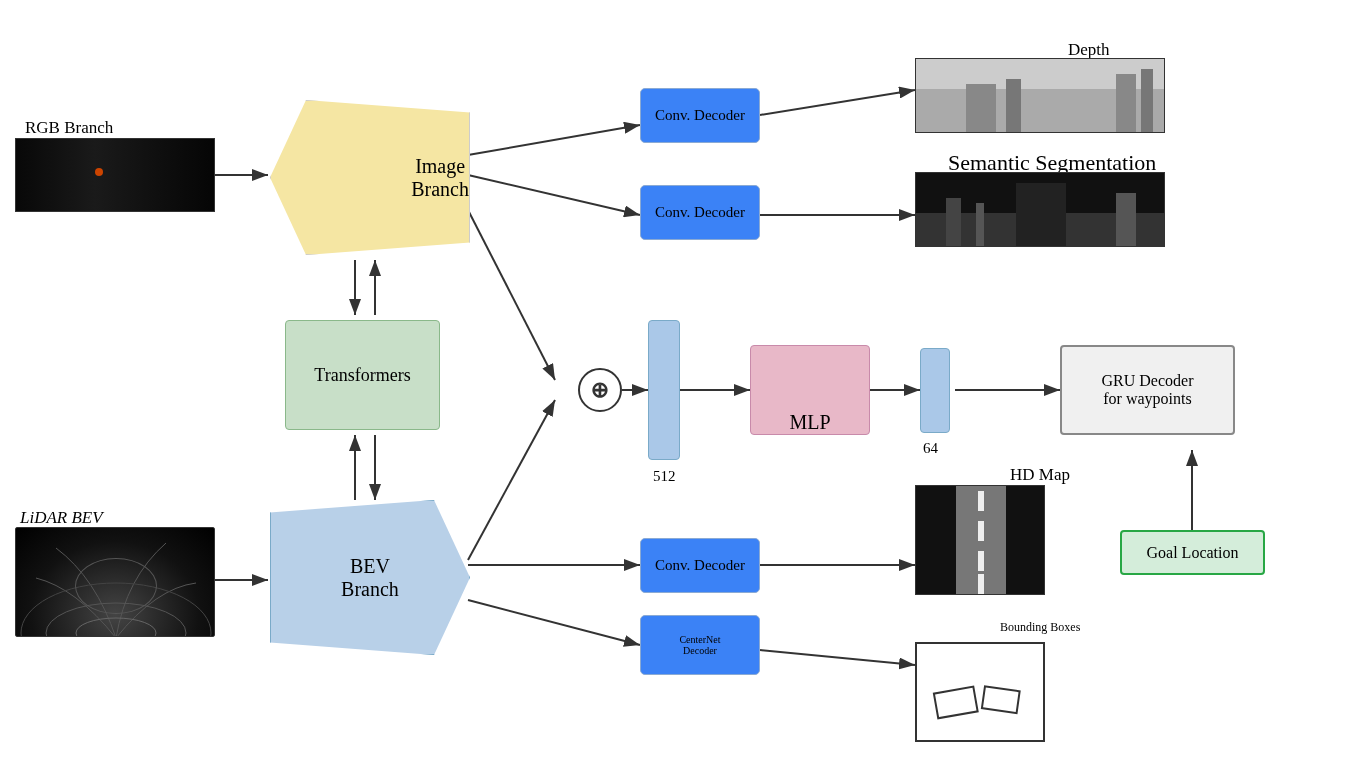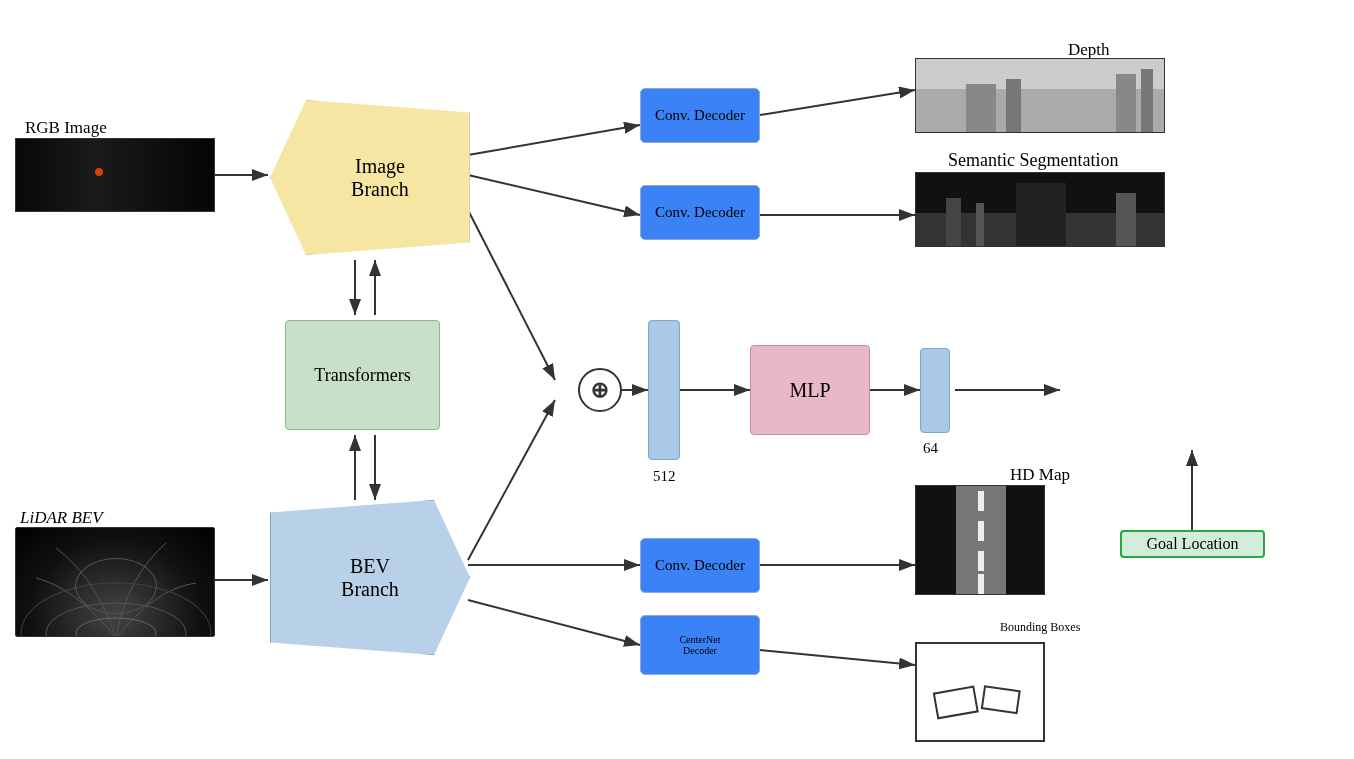--- a/index.html
+++ b/index.html
@@ -209,38 +209,38 @@
 
     <line x1="760" y1="565" x2="915" y2="565" stroke="#333" stroke-width="2" marker-end="url(#arrowhead)"></line>
 
     <line x1="760" y1="650" x2="915" y2="665" stroke="#333" stroke-width="2" marker-end="url(#arrowhead)"></line>
 
   </svg>
 
   <div class="img-placeholder img-rgb-content" style="left:15px; top:138px; width:200px; height:74px;">
   </div>
 
-  <div class="label-side" style="left:25px; top:118px; font-size:17px;">RGB Image</div>
+  <div class="label-side" style="left:25px; top:118px; font-size:17px;">RGB Branch</div>
 
   <div class="img-placeholder img-lidar" style="left:15px; top:527px; width:200px; height:110px; border-radius:2px;">
 
     <svg width="200" height="110" style="position:absolute;top:0;left:0;">
       <path d="M100,110 Q60,60 20,50" stroke="#555" stroke-width="1" fill="none"></path>
       <path d="M100,110 Q80,50 40,20" stroke="#555" stroke-width="1" fill="none"></path>
       <path d="M100,110 Q110,50 150,15" stroke="#555" stroke-width="1" fill="none"></path>
       <path d="M100,110 Q140,60 180,55" stroke="#555" stroke-width="1" fill="none"></path>
       <ellipse cx="100" cy="105" rx="40" ry="15" stroke="#666" stroke-width="1" fill="none"></ellipse>
       <ellipse cx="100" cy="105" rx="70" ry="30" stroke="#555" stroke-width="1" fill="none"></ellipse>
       <ellipse cx="100" cy="105" rx="95" ry="50" stroke="#444" stroke-width="1" fill="none"></ellipse>
     </svg>
   </div>
 
   <div class="label-side" style="left:20px; top:508px; font-size:17px;font-style:italic;">LiDAR BEV</div>
 
-  <div class="box box-yellow" style="left:270px; top:100px; width:200px; height:155px; font-size:20px; clip-path: polygon(18% 0%, 100% 8%, 100% 92%, 18% 100%, 0% 50%);">
+  <div class="box box-yellow" style="left:270px; top:100px; width:200px; height:155px; font-size:20px; clip-path: polygon(18% 0%, 100% 8%, 100% 92%, 18% 100%, 0% 50%); justify-content: flex-end;">
     <span style="white-space:pre-line; margin-left:20px;">Image
 Branch</span>
   </div>
 
   <div class="box box-blue-bev" style="left:270px; top:500px; width:200px; height:155px; font-size:20px; clip-path: polygon(0% 8%, 82% 0%, 100% 50%, 82% 100%, 0% 92%);">
     <span style="white-space:pre-line;">BEV
 Branch</span>
   </div>
 
   <div class="box box-green-light" style="left:285px; top:320px; width:155px; height:110px; font-size:18px;">
@@ -248,30 +248,34 @@
   </div>
 
   <div class="circle-plus" style="left:578px; top:368px;">
     <span>⊕</span>
   </div>
 
   <div class="box box-blue-thin" style="left:648px; top:320px; width:32px; height:140px;">
   </div>
   <div class="num-label" style="left:653px; top:468px;">512</div>
 
-  <div class="box box-pink" style="left:750px; top:345px; width:120px; height:90px; font-size:20px;">
+  <div class="box box-pink" style="left:750px; top:345px; width:120px; height:90px; font-size:20px;align-items:flex-end;">
     <span>MLP</span>
   </div>
 
   <div class="box box-blue-thin" style="left:920px; top:348px; width:30px; height:85px;">
   </div>
   <div class="num-label" style="left:923px; top:440px;">64</div>
 
-
-  <div class="box box-green-goal" style="left:1120px; top:530px; width:145px; height:28px; font-size:16px;">
+  <div class="box box-gray" style="left:1060px; top:345px; width:175px; height:90px; font-size:16px; text-align:center;">
+    <span style="white-space:pre-line;">GRU Decoder
+for waypoints</span>
+  </div>
+
+  <div class="box box-green-goal" style="left:1120px; top:530px; width:145px; height:45px; font-size:16px;">
     <span>Goal Location</span>
   </div>
 
   <div class="box box-blue-light" style="left:640px; top:88px; width:120px; height:55px; font-size:15px;">
     <span>Conv. Decoder</span>
   </div>
 
   <div class="box box-blue-light" style="left:640px; top:185px; width:120px; height:55px; font-size:15px;">
     <span>Conv. Decoder</span>
   </div>
@@ -292,21 +296,21 @@
 
       <rect x="0" y="0" width="250" height="75" fill="#aaa"></rect>
       <rect x="0" y="0" width="250" height="30" fill="#ccc"></rect>
       <rect x="50" y="25" width="30" height="50" fill="#888"></rect>
       <rect x="90" y="20" width="15" height="55" fill="#777"></rect>
       <rect x="200" y="15" width="20" height="60" fill="#888"></rect>
       <rect x="225" y="10" width="12" height="65" fill="#777"></rect>
     </svg>
   </div>
 
-  <div class="label-above" style="left:948px; top:150px; font-size:18px;">Semantic Segmentation</div>
+  <div class="label-above" style="left:948px; top:150px; font-size:22px;">Semantic Segmentation</div>
 
   <div class="img-placeholder img-seg" style="left:915px; top:172px; width:250px; height:75px;">
     <svg width="250" height="75" style="position:absolute;top:0;left:0;">
       <rect x="0" y="0" width="250" height="75" fill="#111"></rect>
       <rect x="0" y="40" width="250" height="35" fill="#333"></rect>
       <rect x="100" y="10" width="50" height="65" fill="#222"></rect>
       <rect x="200" y="20" width="20" height="55" fill="#555"></rect>
       <rect x="30" y="25" width="15" height="50" fill="#444"></rect>
       <rect x="60" y="30" width="8" height="45" fill="#555"></rect>
     </svg>

